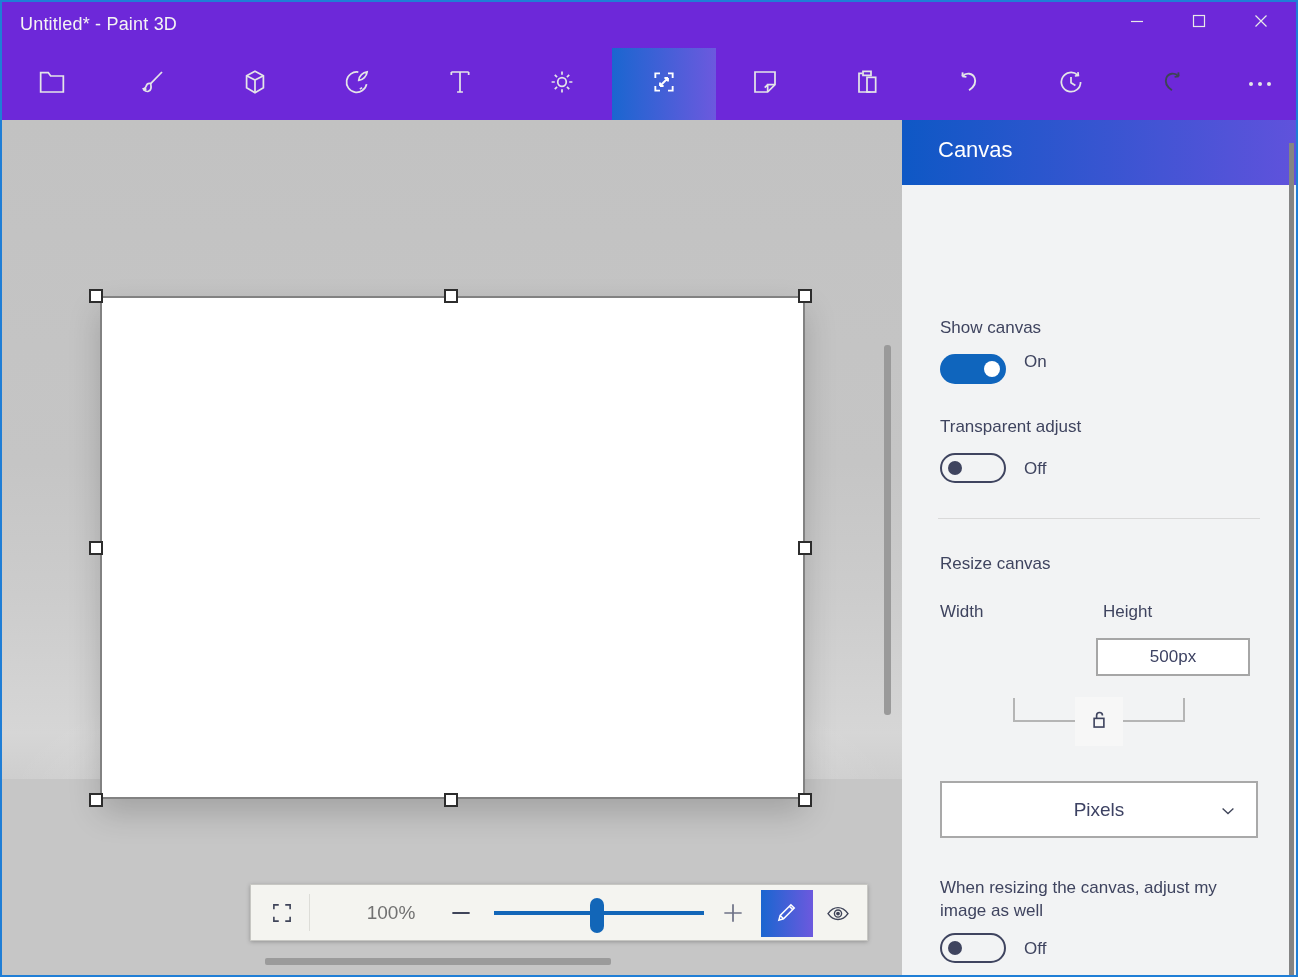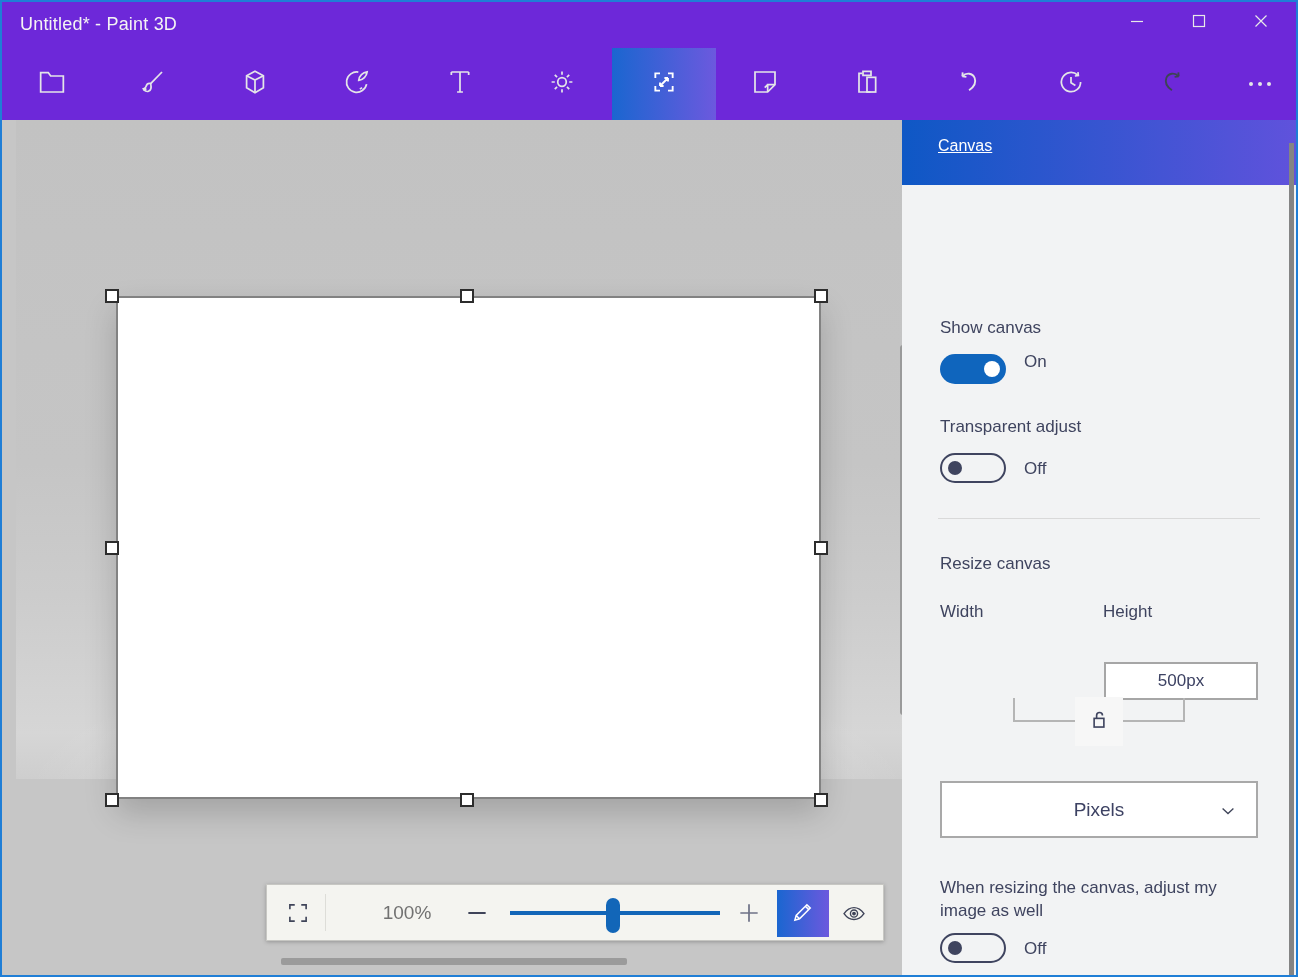--- a/index.html
+++ b/index.html
@@ -15,21 +15,21 @@
   .win-btn { width:62px; height:42px; display:flex; align-items:center; justify-content:center; color:#e9e9e9; }
   .toolbar { position:absolute; left:0; top:48px; height:72px; width:1298px; }
   .tool-btn { position:absolute; top:0; width:104px; height:72px; display:flex; align-items:center; justify-content:center; color:#e4e5e8; }
   .tool-btn.selected { background:linear-gradient(90deg,#1a66d0,#6c59de); color:#fff; }
   .tool-btn.disabled { color:#3d4455; }
   .tool-btn svg { width:32px; height:32px; }
   .dots { display:flex; gap:5px; }
   .dots i { width:4px; height:4px; border-radius:50%; background:#e4e5e8; }
 
   
-  .workspace { position:absolute; left:16px; top:120px; width:902px; height:659px;
+  .workspace { position:absolute; left:0; top:120px; width:902px; height:659px;
     background:
       radial-gradient(ellipse 70% 30% at 50% 102%, rgba(255,255,255,.45), rgba(255,255,255,0) 70%),
       linear-gradient(180deg,#c2c2c2 0%,#c5c5c5 52%,#cccccc 72%,#d6d6d6 93%,#cecece 100%);
     padding-left: 10px;
   }
   .paint-canvas { position:absolute; left:100px; top:176px; width:705px; height:503px;
     background:#fff; border:2px solid #828282; box-shadow:0 14px 30px rgba(0,0,0,.18); }
   .handle { position:absolute; width:14px; height:14px; background:#fff; border:2px solid #2d2d2d; z-index:8; }
   .vscroll { position:absolute; left:884px; top:225px; width:7px; height:370px; background:#9a9a9a; border-radius:3px; }
   .hscroll { position:absolute; left:265px; top:838px; width:346px; height:7px; background:#9b9b9b; border-radius:2px; }
@@ -44,21 +44,21 @@
     color:#717171; font-size:19px; }
   .zb-track { position:absolute; left:243px; top:26px; width:210px; height:4px; background:#1266b8; }
   .zb-thumb { position:absolute; left:339px; top:13px; width:14px; height:35px; border-radius:7px; background:#1266b8; }
   .zb-pencil { position:absolute; left:510px; top:5px; width:52px; height:47px;
     background:linear-gradient(90deg,#1a66d0,#6c59de); display:flex; align-items:center; justify-content:center; color:#fff; }
 
   
   .panel { position:absolute; left:902px; top:120px; width:396px; height:857px; background:#f2f3f4; z-index:6; }
   .panel-header { position:absolute; left:0; top:0; width:396px; height:65px;
     background:linear-gradient(90deg,#0e58c5,#6052dc); }
-  .panel-header .ph-title { position:absolute; left:36px; top:17px; color:#fff; font-size:16px;text-decoration:underline; }
+  .panel-header .ph-title { position:absolute; left:36px; top:17px; color:#fff; font-size:22px; }
   .panel-actions { position:absolute; left:0; top:65px; width:396px; height:105px; background:#e3e8eb; }
   .pa-btn { position:absolute; top:30px; height:44px; display:flex; align-items:center; gap:14px; color:#3f445f; font-size:17px; }
   .pa-btn svg { width:26px; height:26px; }
   .p-label { position:absolute; color:#3f445f; font-size:17px;text-align:right; }
   .toggle { position:absolute; width:66px; height:30px; border-radius:15px; }
   .toggle.on { background:#0f65bd; }
   .toggle.on .knob { position:absolute; right:6px; top:7px; width:16px; height:16px; border-radius:50%; background:#fff; }
   .toggle.off { border:2px solid #3f445f; background:transparent; }
   .toggle.off .knob { position:absolute; left:6px; top:6px; width:14px; height:14px; border-radius:50%; background:#3f445f; }
   .divider { position:absolute; left:36px; width:322px; height:1px; background:#d9d9d9; }
@@ -249,21 +249,21 @@
     <div class="toggle off" style="left:38px; top:333px">
         <div class="knob"></div>
       </div>
     <div class="p-label" style="left:122px; top:339px">Off</div>
 
     <div class="divider" style="top:398px"></div>
 
     <div class="p-label" style="left:38px; top:434px">Resize canvas</div>
     <div class="p-label" style="left:38px; top:482px">Width</div>
     <div class="p-label" style="left:201px; top:482px">Height</div>
-    <input class="size-input" style="left: 202px; top: 518px; margin-top: 24px;" value="500px">
+    <input class="size-input" style="left: 194px; top: 518px;" value="500px">
 
     <div class="lock-line" style="left:111px; top:578px; width:2px; height:24px"></div>
     <div class="lock-line" style="left:111px; top:600px; width:62px; height:2px"></div>
     <div class="lock-line" style="left:221px; top:600px; width:62px; height:2px"></div>
     <div class="lock-line" style="left:281px; top:578px; width:2px; height:24px"></div>
     <div class="lock-box">
       <span><svg width="26" height="26" viewBox="0 0 24 24" fill="none" stroke="currentColor" stroke-width="1.5">
             <rect x="7.5" y="10.5" width="9" height="8"></rect>
             <path d="M9.8 10.5V7.8a2.7 2.7 0 0 1 5.4 0"></path>
           </svg></span>

